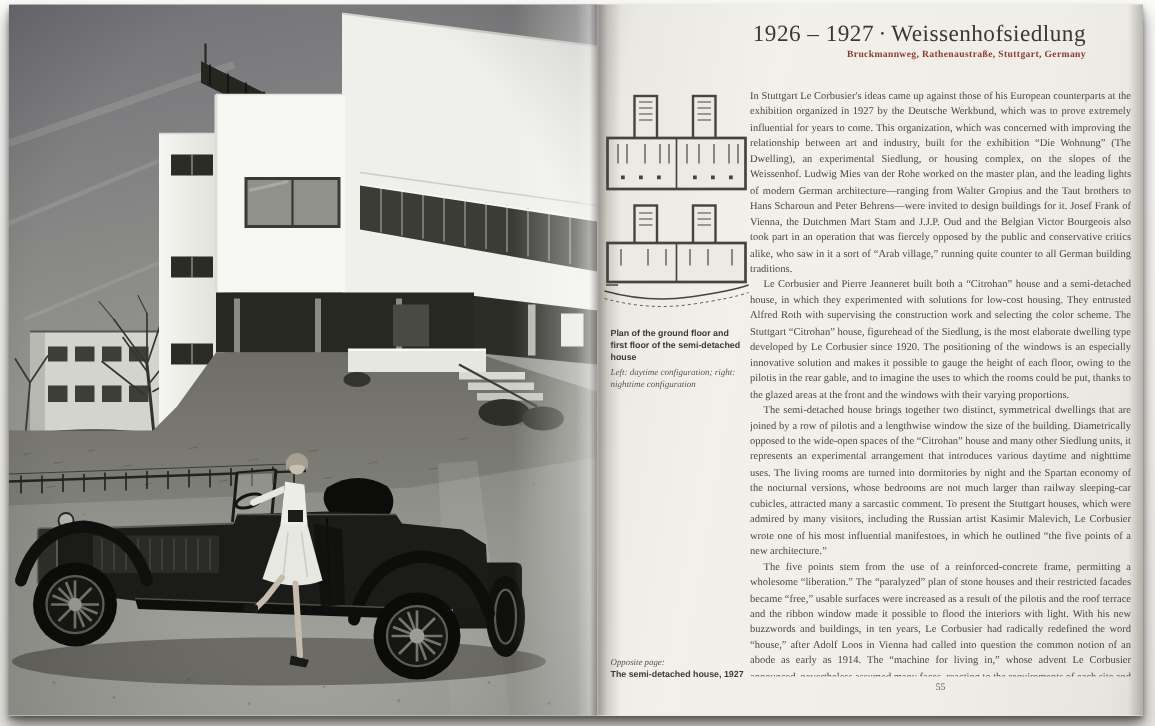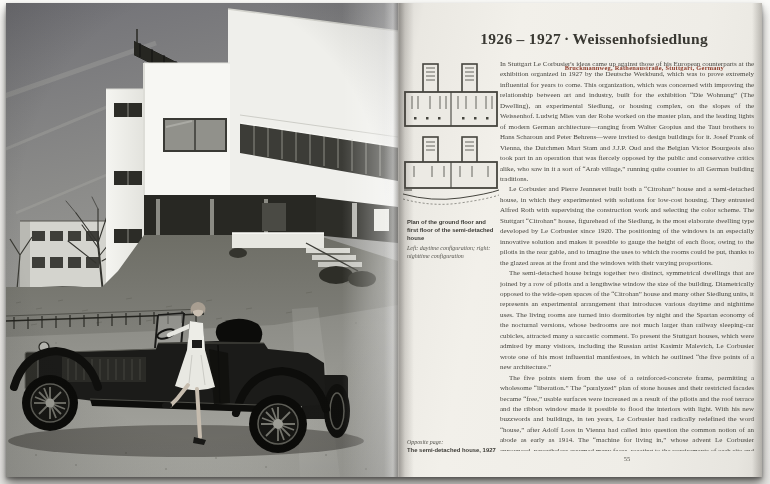--- a/index.html
+++ b/index.html
@@ -10,21 +10,21 @@
   .page-left svg{display:block;}
   .page-right{position:absolute;left:392px;top:0;width:364px;height:474px;overflow:hidden;
     background:linear-gradient(100deg,#d8d6d1 0%,#eae8e2 6%,#f2f0ea 28%,#efede7 70%,#e7e5df 94%,#dddbd5 100%);}
   .gutter{position:absolute;left:378px;top:0;width:30px;height:474px;pointer-events:none;
     background:linear-gradient(90deg,rgba(255,255,255,0) 0%,rgba(255,255,255,.25) 30%,rgba(40,36,32,.38) 52%,rgba(70,64,58,.18) 70%,rgba(0,0,0,0) 100%);}
   .edge-right{position:absolute;right:0;top:0;width:10px;height:474px;pointer-events:none;
     background:linear-gradient(90deg,rgba(0,0,0,0),rgba(90,86,80,.35));}
 
   
   .head{position:absolute;top:11px;right:38px;text-align:right;}
-  .head h1{margin:16px;font-size:15.5px;font-weight:bold;letter-spacing:.3px;color:#393832;white-space:nowrap;}
+  .head h1{margin:0;font-size:15.5px;font-weight:normal;letter-spacing:.3px;color:#393832;white-space:nowrap;}
   .head h1 .dot{margin:0 3px;}
   .subtitle{margin-top:1px;font-size:6.4px;font-weight:bold;letter-spacing:.25px;color:#8d3a29;}
 
   
   .margin-fig{position:absolute;left:4px;top:56px;width:100px;}
   .fig-caption{margin-top:5px;padding-left:5px;width:92px;}
   .fig-caption .b{font-family:"Liberation Sans",sans-serif;font-size:5.9px;font-weight:bold;line-height:8px;color:#3b3a35;}
   .fig-caption .i{font-family:"Liberation Serif",serif;font-style:italic;font-size:6px;line-height:8px;color:#56554e;margin-top:2px;}
 
   

